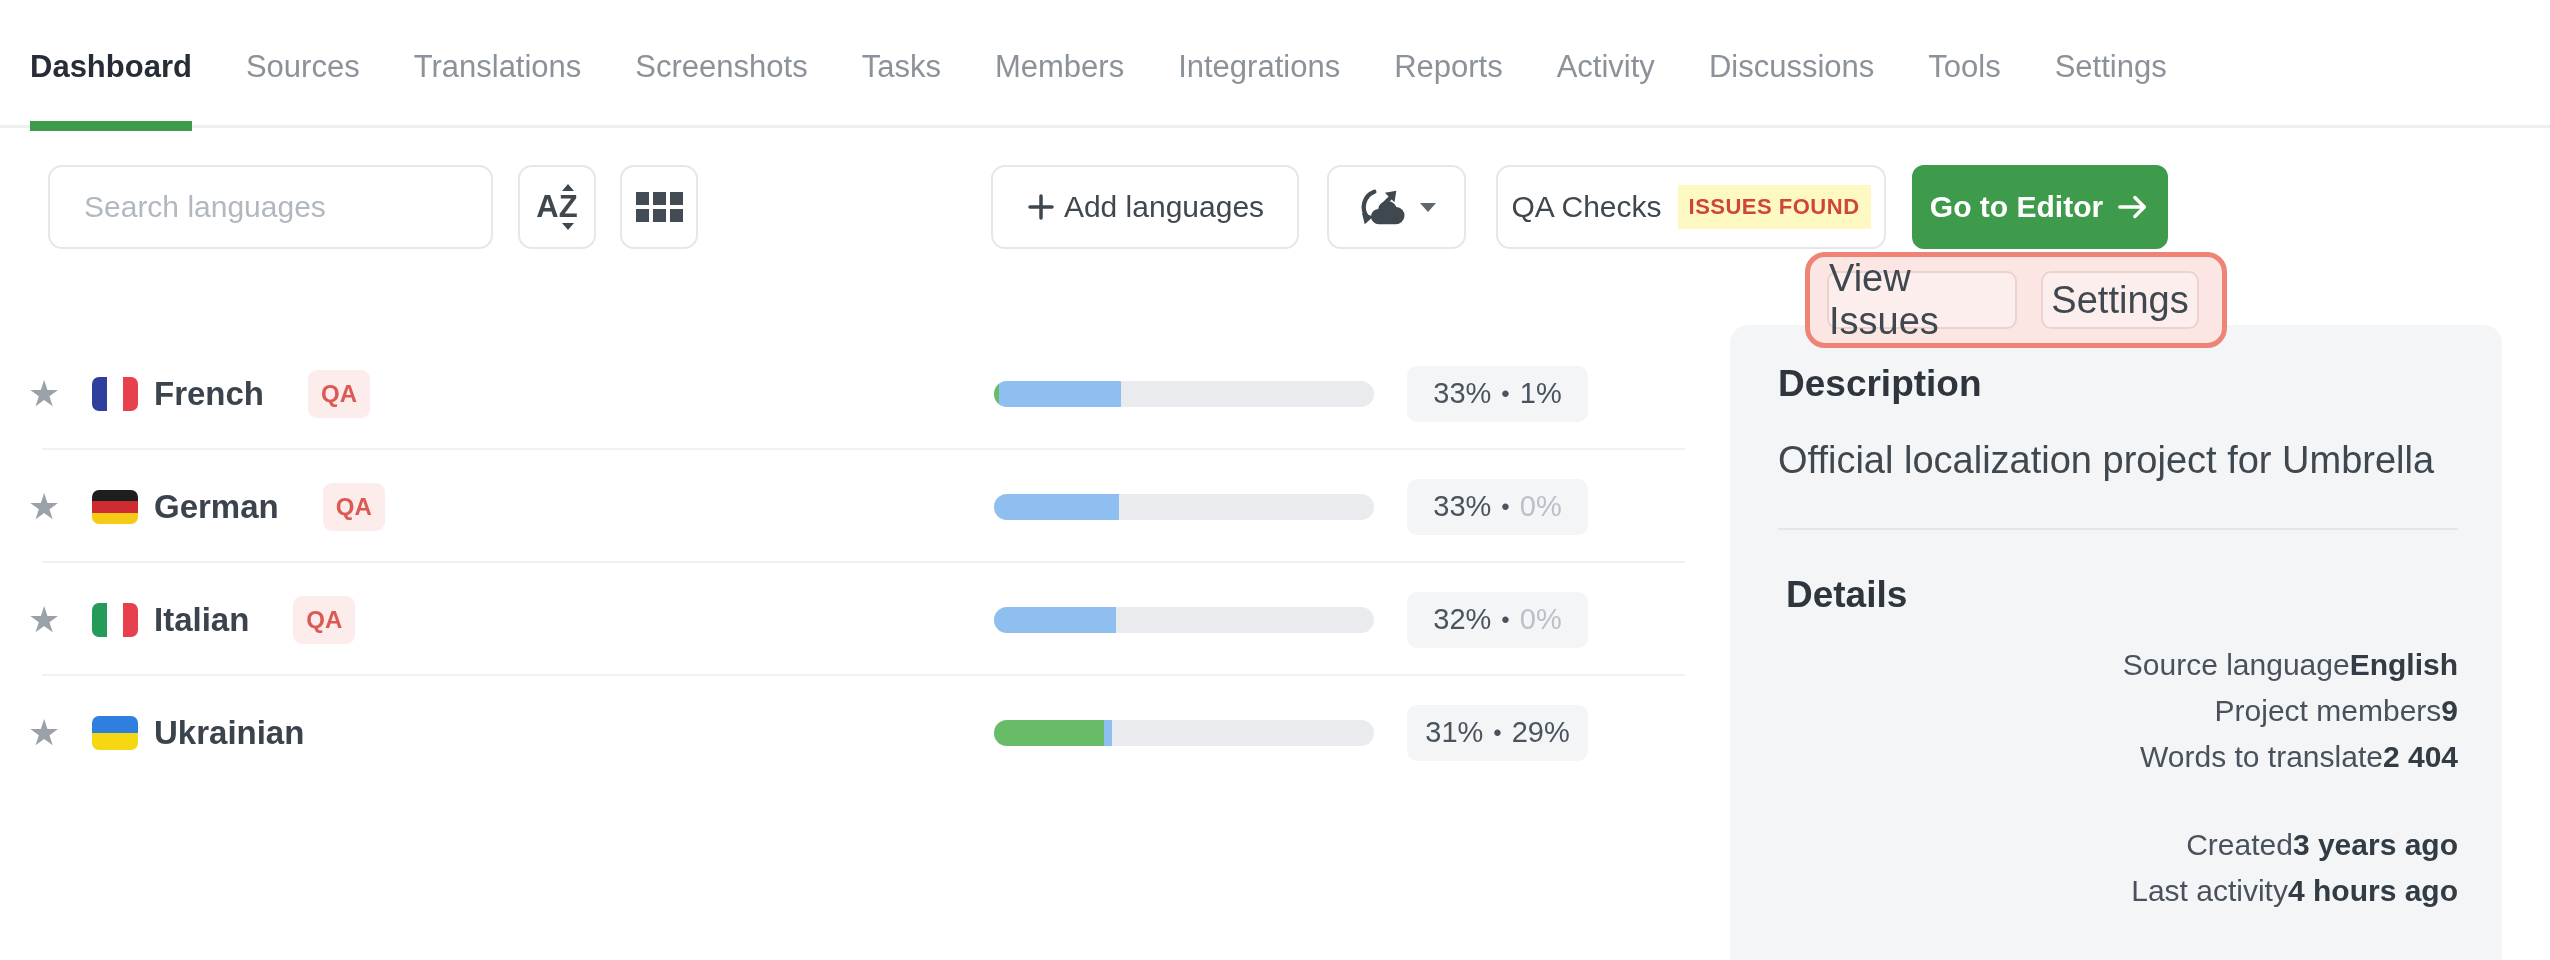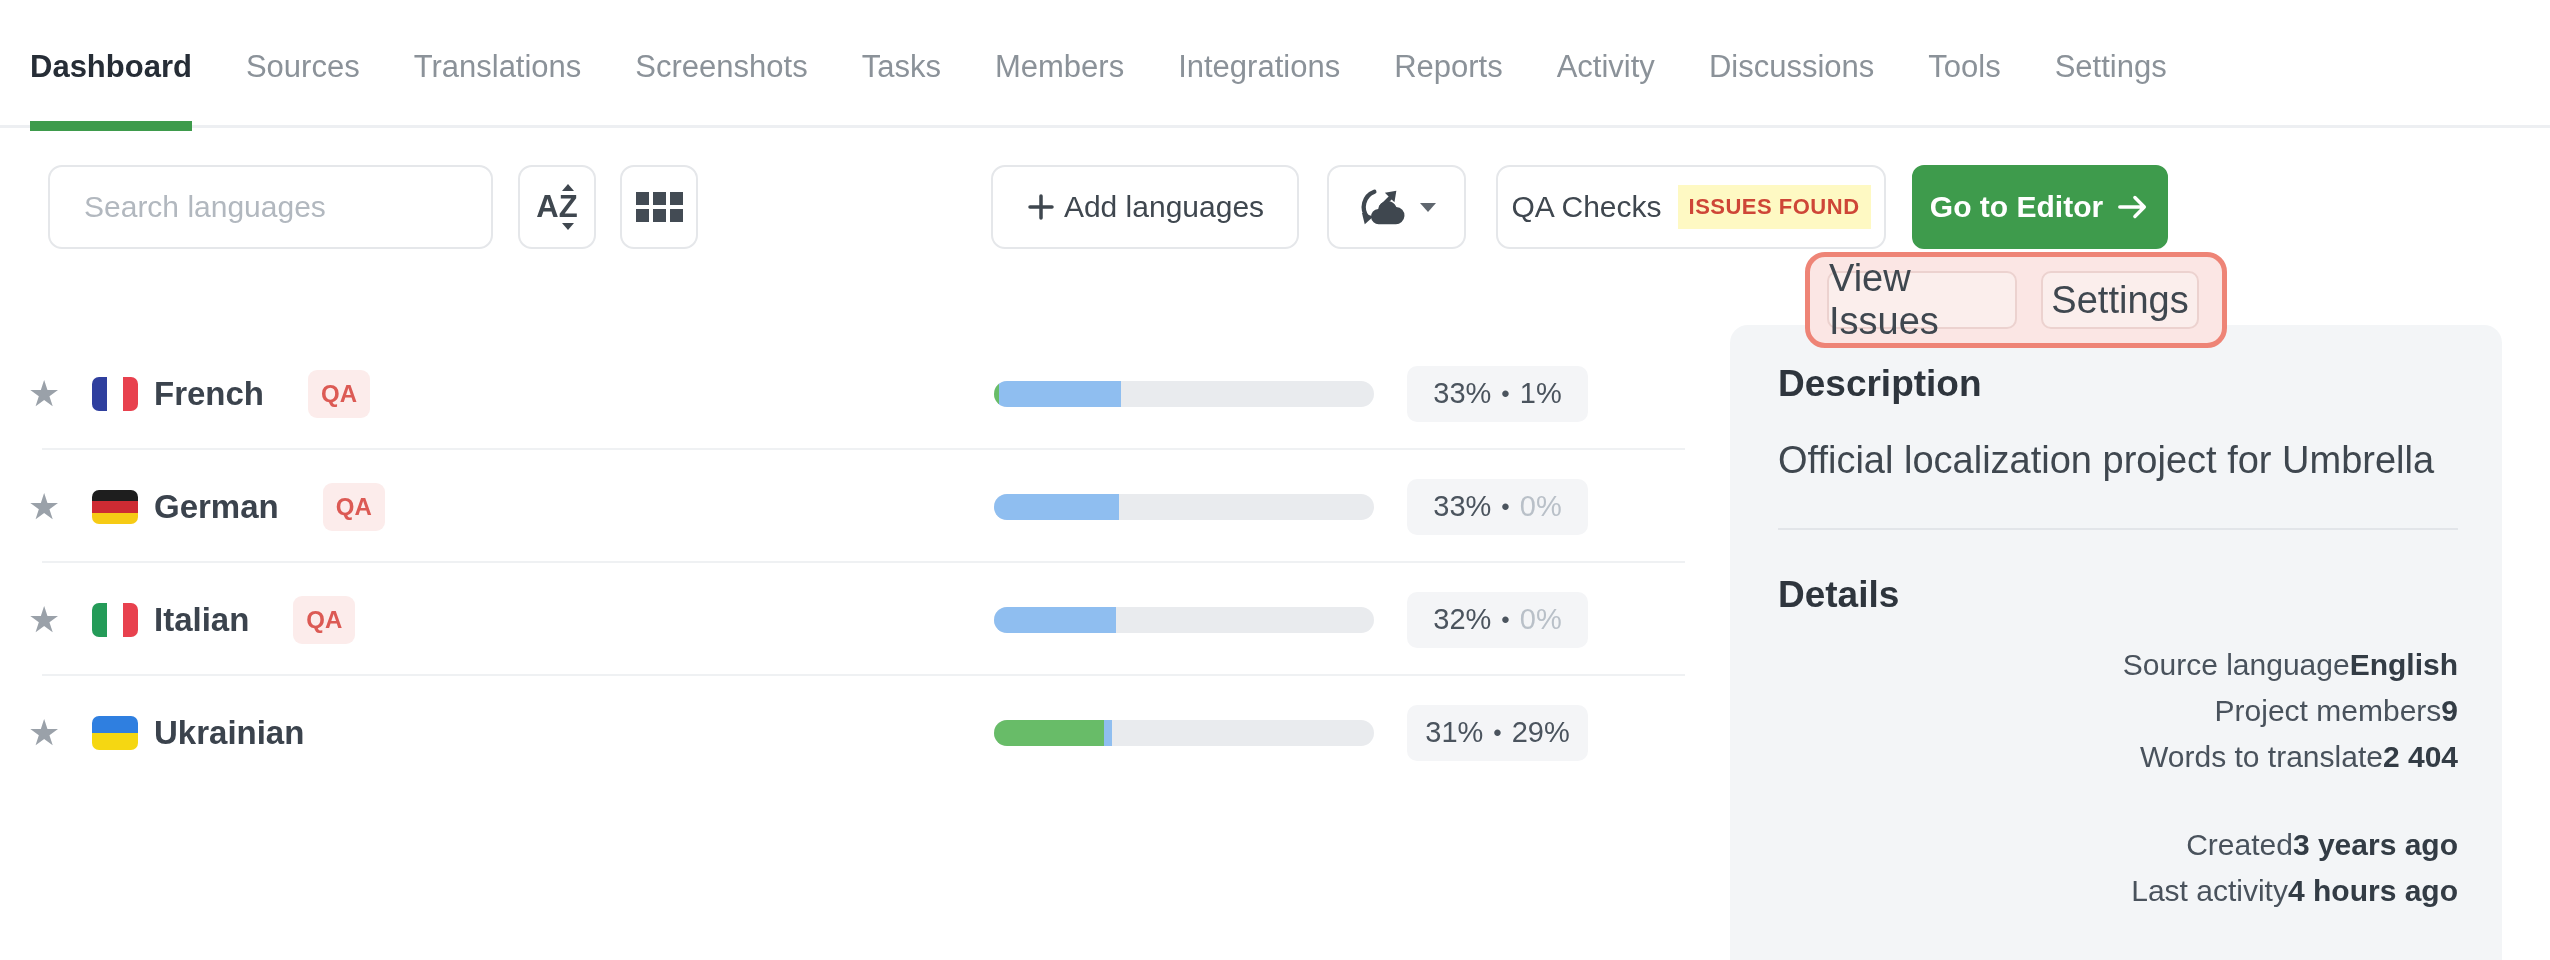--- a/index.html
+++ b/index.html
@@ -68,21 +68,21 @@
          display:flex; align-items:center; justify-content:center; font-size:29px; color:#4B545E; gap:10px; padding:0 14px; }
   .pct .dot { font-size:24px; }
   .pct .muted { color:#B9C0C8; }
 
   
   .side-panel { position:absolute; left:1730px; top:325px; width:772px; height:635px; background:#F3F5F7;
                 border-radius:18px 18px 0 0; box-sizing:border-box; padding:38px 44px 0 48px; z-index:1; }
   .panel-h { font-size:37px; font-weight:700; color:#2E353D; }
   .panel-p { margin-top:34px; font-size:38px; color:#3F474F; }
   .panel-divider { margin-top:46px; height:2px; background:#E2E5E9; }
-  .panel-h.details { margin-top:44px; }
+  .panel-h.details { margin-top:44px;margin-left:8px; }
   .detail-rows { margin-top:26px; }
   .detail-rows.secondary { margin-top:42px; }
   .detail-row { display:flex; justify-content:flex-end; font-size:30px; line-height:46px; }
   .d-label { color:#49525C; }
   .d-value { color:#333C45; font-weight:600; }
 </style>
 </head>
 <body>
 
 <div class="page">

